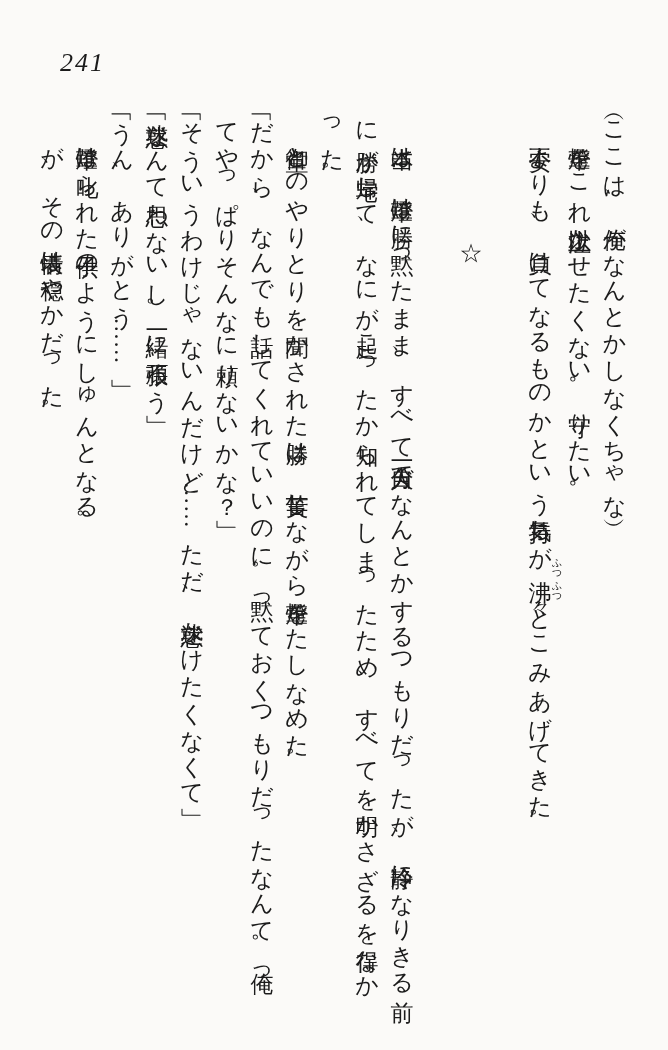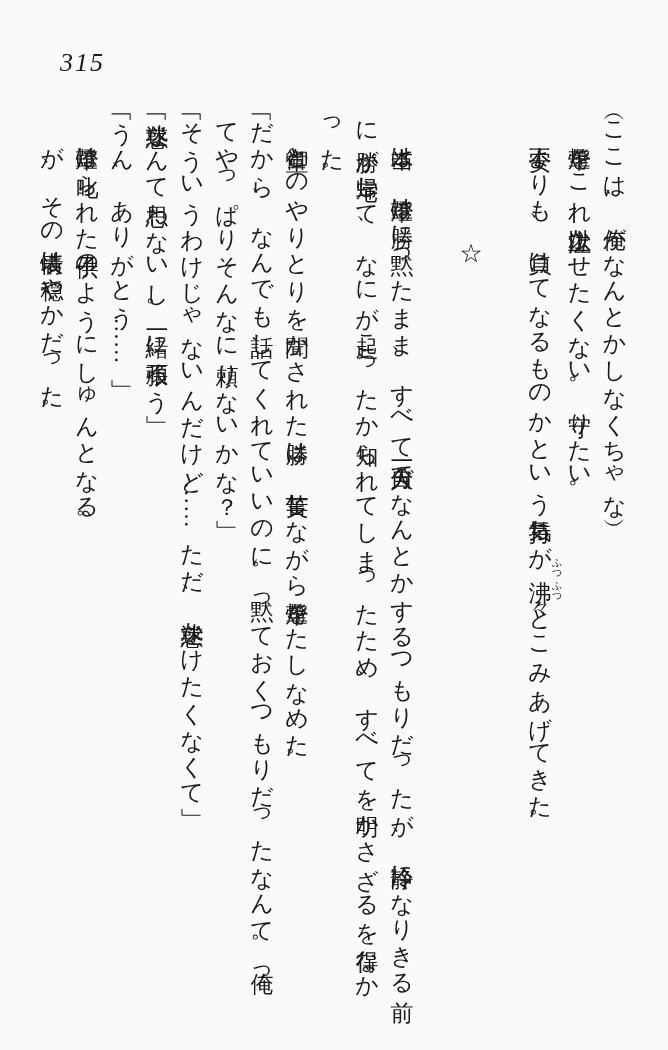--- a/index.html
+++ b/index.html
@@ -46,21 +46,21 @@
   ruby { ruby-position: over; }
   rt {
     font-size: 10px;
     letter-spacing: 0;
     color: #1b1b1b;
   }
 </style>
 </head>
 <body>
 
-<div class="page-number">315</div>
+<div class="page-number">241</div>
 
 <div class="text-block">
     <p class="para">（ここは、俺がなんとかしなくちゃな）</p>
     <p class="para indent">燈華をこれ以上泣かせたくない。守りたい。</p>
     <p class="para indent">不安よりも、負けてなるものかという気持ちが<ruby>沸々<rt>ふつふつ</rt></ruby>とこみあげてきた。</p>
     <p class="para star-line">☆</p>
     <p class="para indent">本当は、燈華は勝に黙ったまま、すべて自分一人でなんとかするつもりだったが、冷静になりきる前に勝が帰宅して、なにが起こったか知られてしまったため、すべてを明かさざるを得なかった。</p>
     <p class="para indent">御堂とのやりとりを聞かされた勝は、苦笑しながら燈華をたしなめた。</p>
     <p class="para">「だから、なんでも話してくれていいのに。黙っておくつもりだったなんて。俺ってやっぱりそんなに頼りないかな？」</p>
     <p class="para">「そういうわけじゃないんだけど……ただ、迷惑かけたくなくて」</p>

